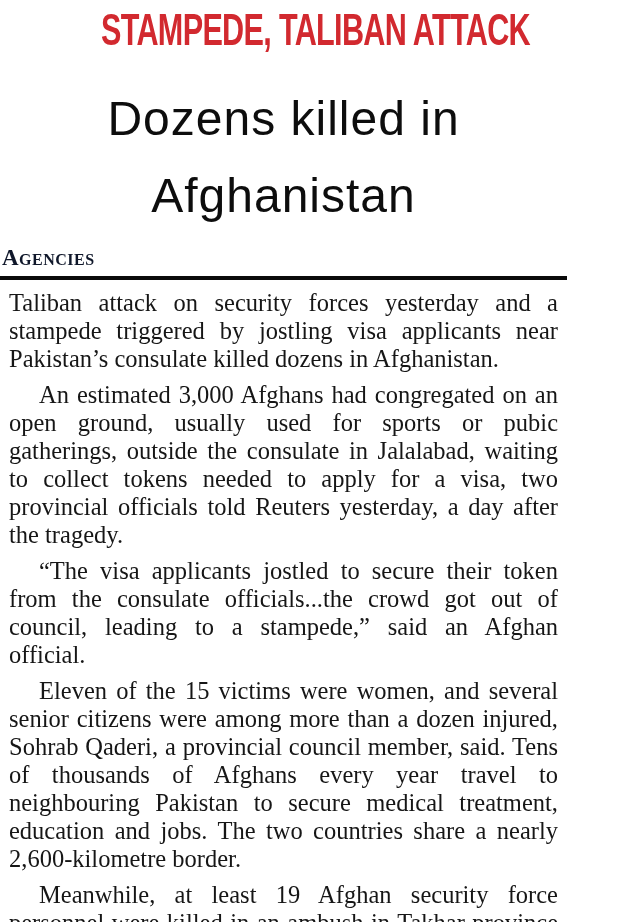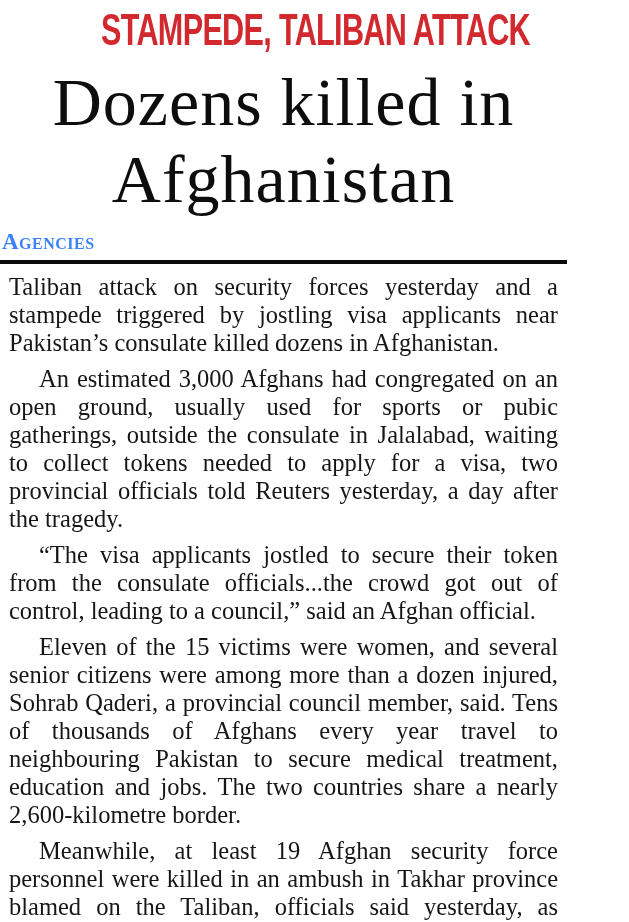--- a/index.html
+++ b/index.html
@@ -27,36 +27,36 @@
     font-family: "Liberation Sans", sans-serif;
     font-weight: 700;
     font-size: 45px;
     line-height: 48px;
     letter-spacing: -1px;
     transform: scaleX(0.68);
     transform-origin: center top;
   }
   .headline {
     text-align: center;
-    font-family: Liberation Serif, serif;
+    font-family: Liberation Sans, sans-serif;
     font-weight: 400;
-    font-size: 68px;
+    font-size: 48px;
     line-height: 77px;
     letter-spacing: 1px;
     color: #0d0d0d;
-    margin-top: 8px;
+    margin-top: 24px;
     white-space: nowrap;
   }
   .byline {
     font-family: "Liberation Serif", serif;
     font-variant: small-caps;
     font-weight: 700;
     font-size: 23px;
     line-height: 24px;
-    color: #3b82f6;
+    color: #0f172a;
     margin: 12px 0 6px 2px;
     letter-spacing: 0.5px;
   }
   .rule {
     height: 4px;
     background: #0a0a0a;
     margin: 0 0 9px 0;
   }
   .body-copy {
     padding: 0 1px;
@@ -86,18 +86,18 @@
     <div>Afghanistan</div>
   </div>
 
   <div class="byline">Agencies</div>
 
   <div class="rule"></div>
 
   <div class="body-copy">
     <p>Taliban attack on security forces yesterday and a stampede triggered by jostling visa applicants near Pakistan’s consulate killed dozens in Afghanistan.</p>
     <p class="indent">An estimated 3,000 Afghans had congregated on an open ground, usually used for sports or pubic gatherings, outside the consulate in Jalalabad, waiting to collect tokens needed to apply for a visa, two provincial officials told Reuters yesterday, a day after the tragedy.</p>
-    <p class="indent">“The visa applicants jostled to secure their token from the consulate officials...the crowd got out of control, leading to a council,” said an Afghan official.</p>
+    <p class="indent">“The visa applicants jostled to secure their token from the consulate officials...the crowd got out of council, leading to a stampede,” said an Afghan official.</p>
     <p class="indent">Eleven of the 15 victims were women, and several senior citizens were among more than a dozen injured, Sohrab Qaderi, a provincial council member, said. Tens of thousands of Afghans every year travel to neighbouring Pakistan to secure medical treatment, education and jobs. The two countries share a nearly 2,600-kilometre border.</p>
     <p class="indent">Meanwhile, at least 19 Afghan security force personnel were killed in an ambush in Takhar province  blamed on the Taliban, officials said yesterday, as spiralling violence imperils ongoing peace talks.</p>
   </div>
 
 </div>
 
 </body></html>

